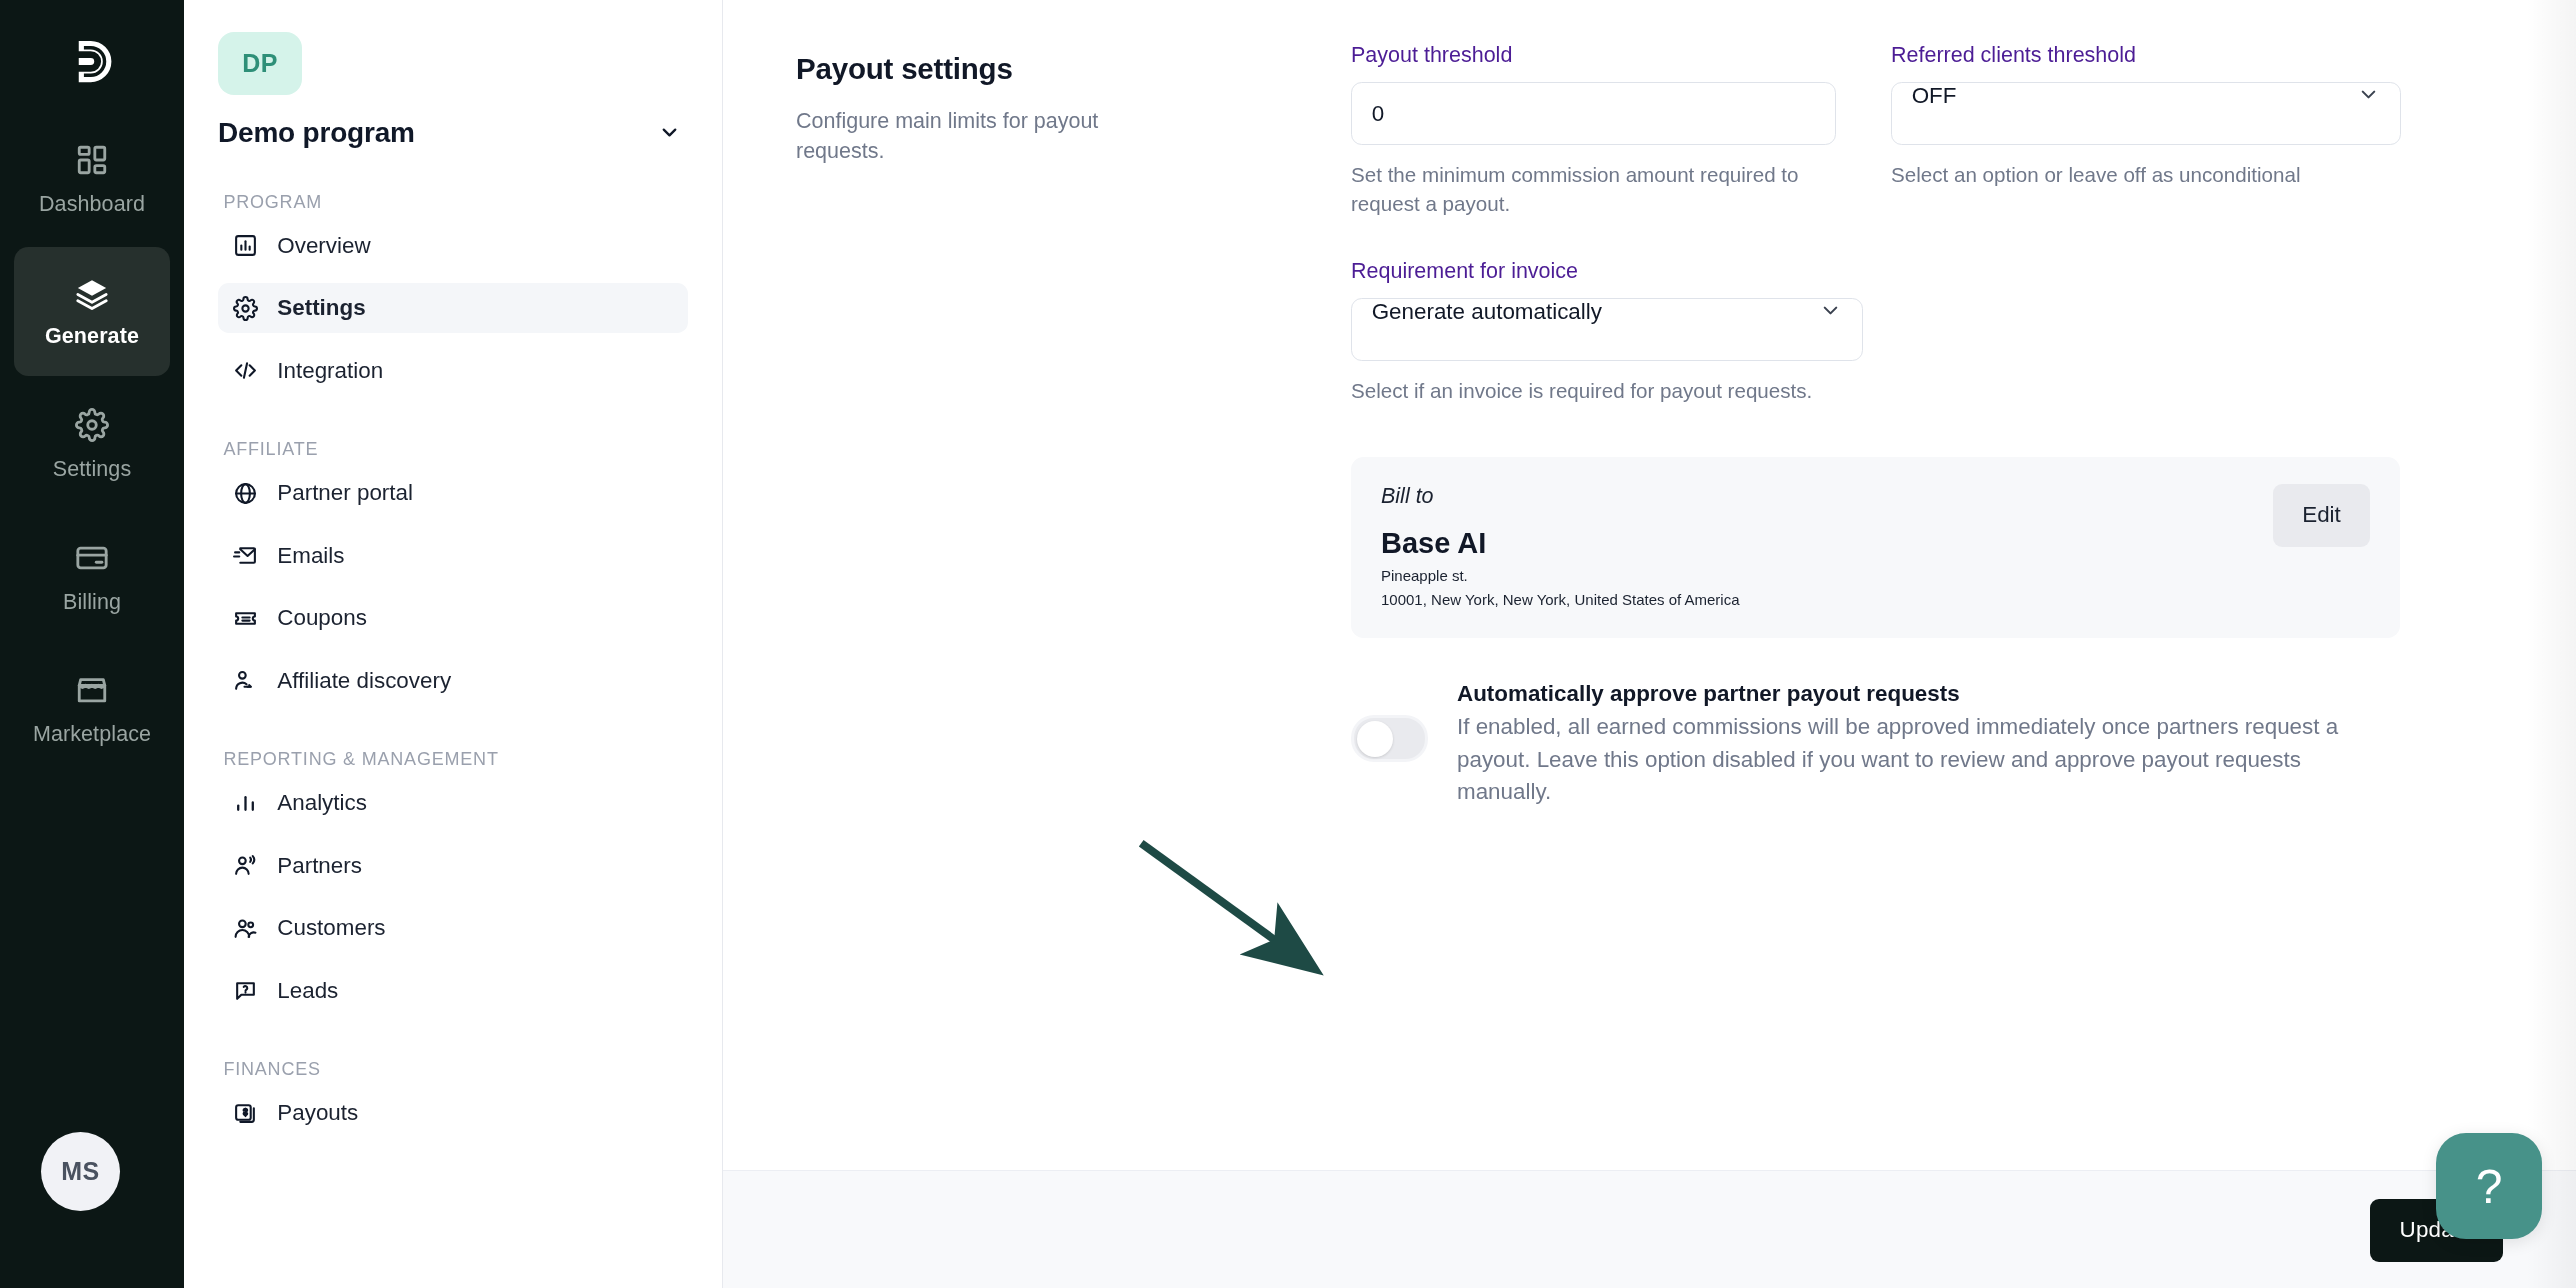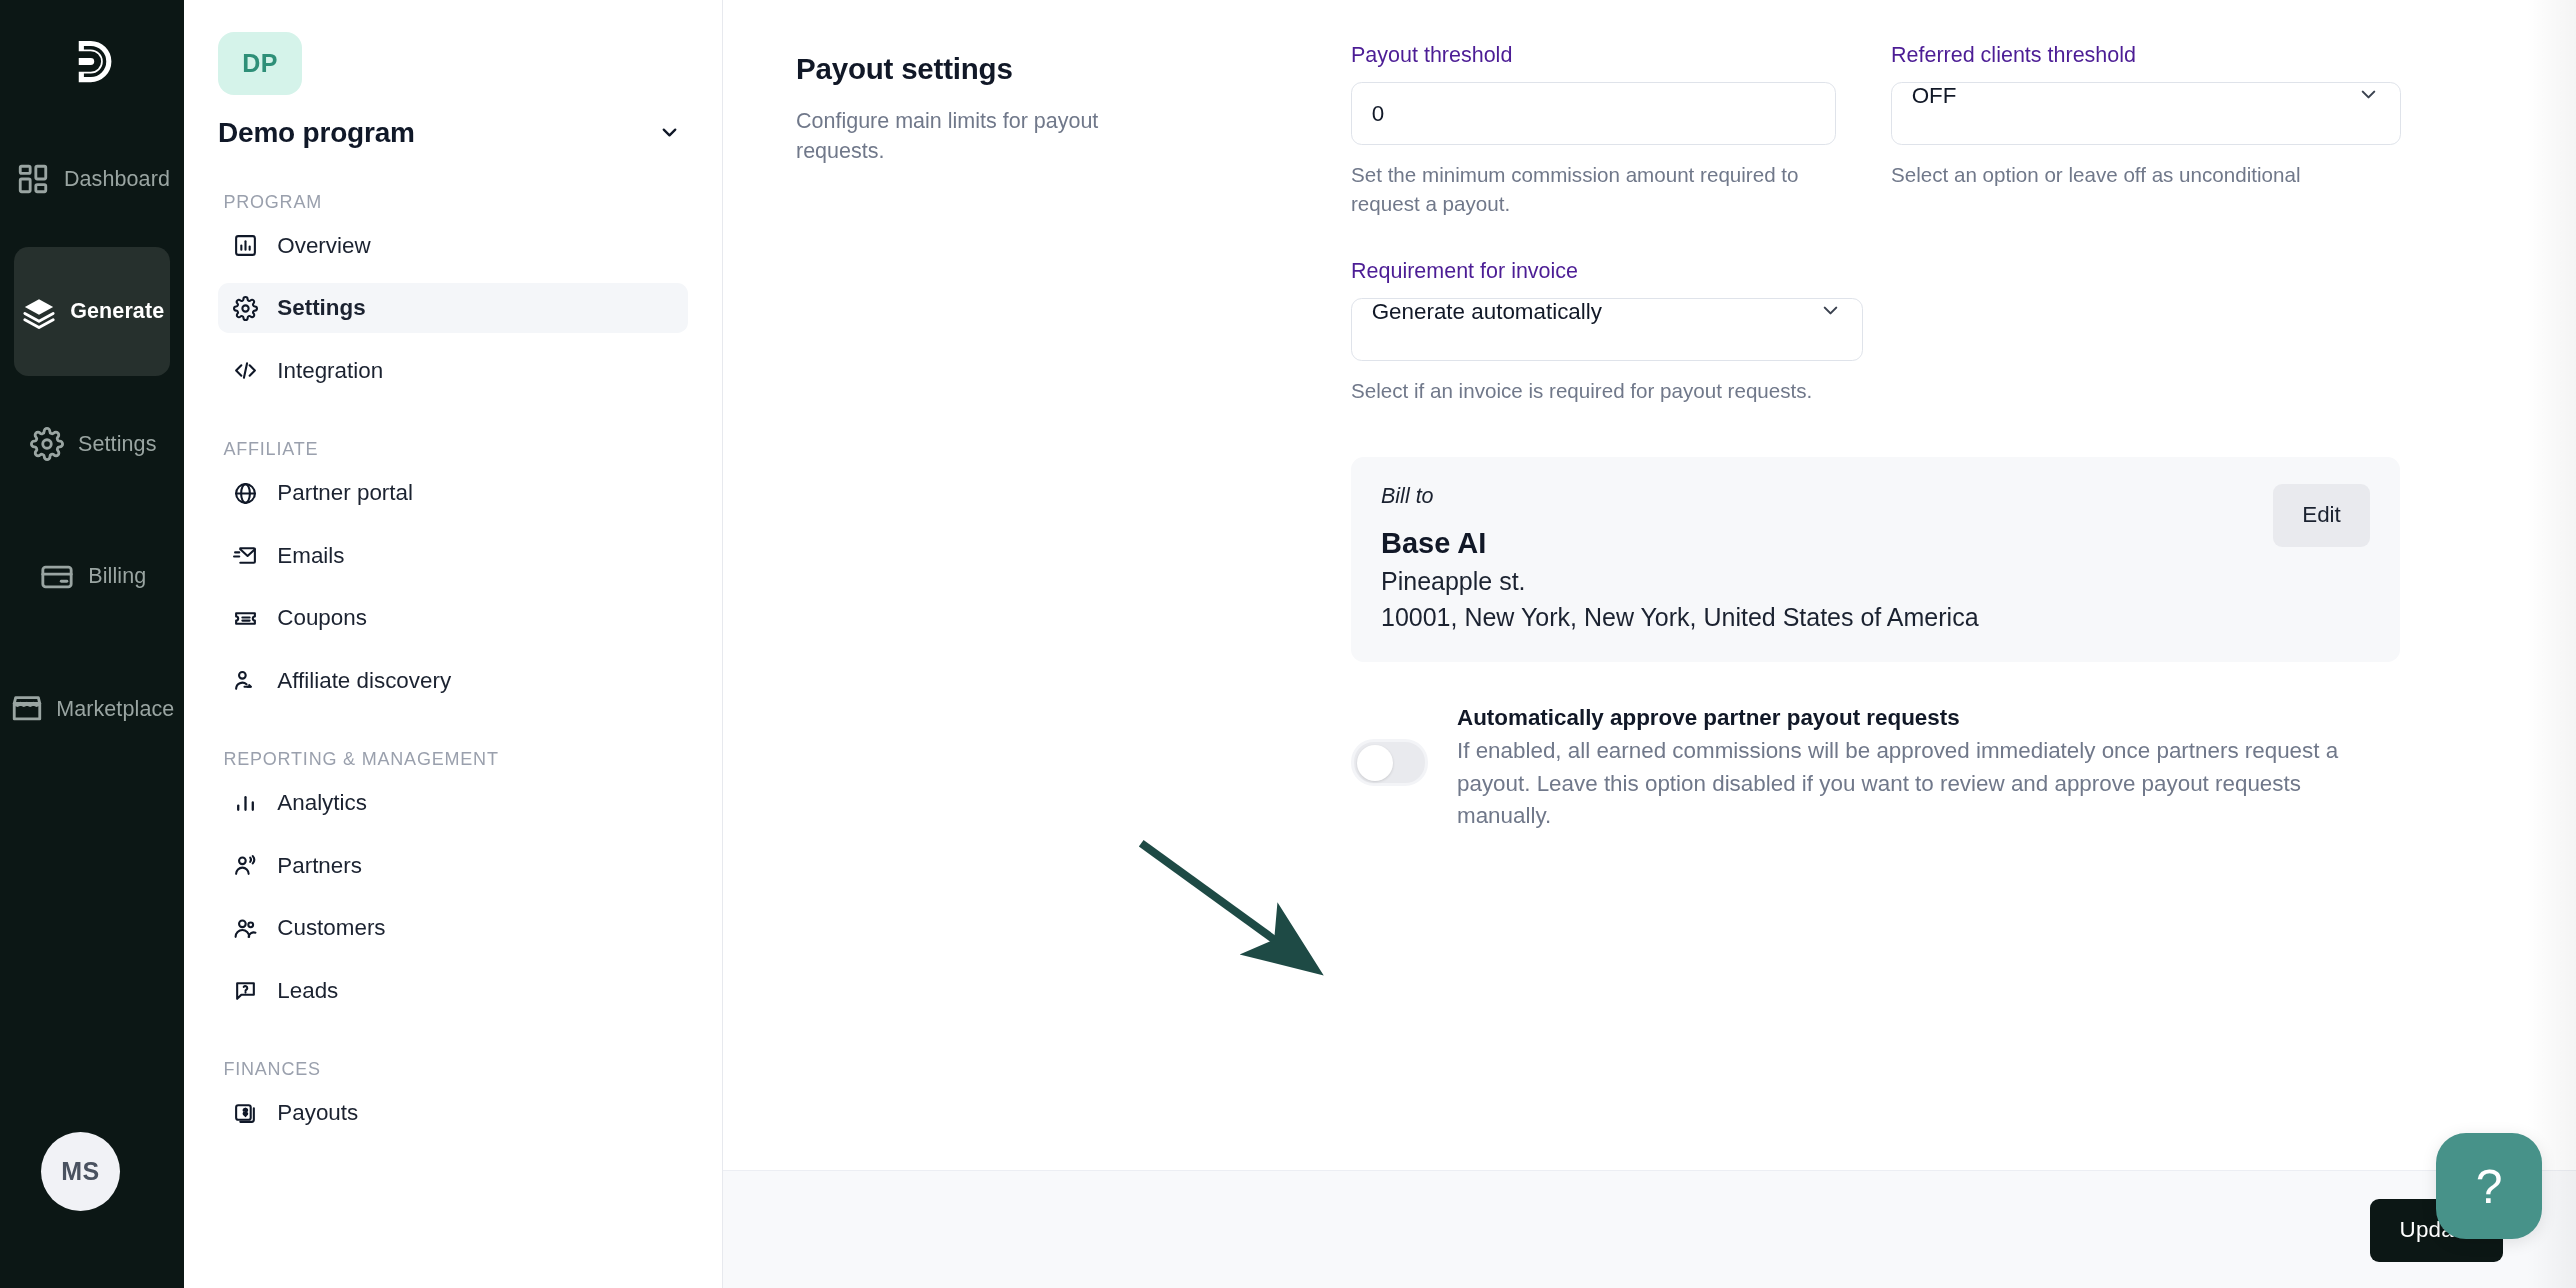--- a/index.html
+++ b/index.html
@@ -16,21 +16,21 @@
     width: 184px; height: 1289px;
     background: #0c1715;
     flex: 0 0 184px;
     position: relative;
     display: flex; flex-direction: column; align-items: center;
   }
   .rail-logo { margin-top: 30px; width: 63px; height: 63px; display:flex; align-items:center; justify-content:center; }
   .rail-items { margin-top: 21.5px; width: 100%; display:flex; flex-direction:column; align-items:center; }
   .rail-item {
     width: 156px; height: 129px; border-radius: 14.3px;
-    display: flex; flex-direction: row; align-items: center; justify-content: center;
+    display: flex; flex-direction: column; align-items: center; justify-content: center;
     gap: 12.5px; cursor: pointer; margin-bottom: 3.6px;
   }
   .rail-item.active { background: #26302d; }
   .rail-item .ri-icon { width: 38px; height: 38px; display:flex; align-items:center; justify-content:center; color:#9aa5a2; }
   .rail-item.active .ri-icon { color:#ffffff; }
   .rail-item .ri-label { font-size: 21.5px; color: #9aa5a2; letter-spacing: 0.1px; }
   .rail-item.active .ri-label { color:#ffffff; font-weight: 600; }
   .rail-avatar {
     position: absolute; left: 41px; bottom: 78px;
     width: 79px; height: 79px; border-radius: 50%;
@@ -96,21 +96,21 @@
   .field-select .chev { color:#3b4250; display:flex; }
   .field-help { margin-top: 14.3px; font-size: 20.6px; line-height: 1.42; color:#70788a; }
 
   .billto {
     margin-top: 52px; background:#f7f8fa; border-radius: 12.5px;
     padding: 27px 30px 30px 30px; width: 1049px;
     display:flex; justify-content:space-between; align-items:flex-start;
   }
   .billto .bt-caption { font-size: 21.5px; font-style: italic; color:#1b2230; }
   .billto .bt-name { margin-top: 18px; font-size: 29px; font-weight: 700; color:#111827; }
-  .billto .bt-line { margin-top: 7.2px; font-size: 25px; color:#1b2230; }
+  .billto .bt-line { margin-top: 7.2px; font-size: 15px; color:#1b2230; }
   .edit-btn {
     background:#e9eaee; border:none; border-radius: 9px;
     width: 97px; height: 63px; font-size: 22.4px; color:#1b2230;
     font-family:"Liberation Sans", sans-serif; cursor:pointer;
   }
 
   .toggle-row { display:flex; gap: 29px; margin-top: 43px; align-items:flex-start; }
   .toggle {
     flex: 0 0 77px; width: 77px; height: 47px; border-radius: 23px;
     background:#e9eaee; border: 3.6px solid #f3f4f7; position: relative;

